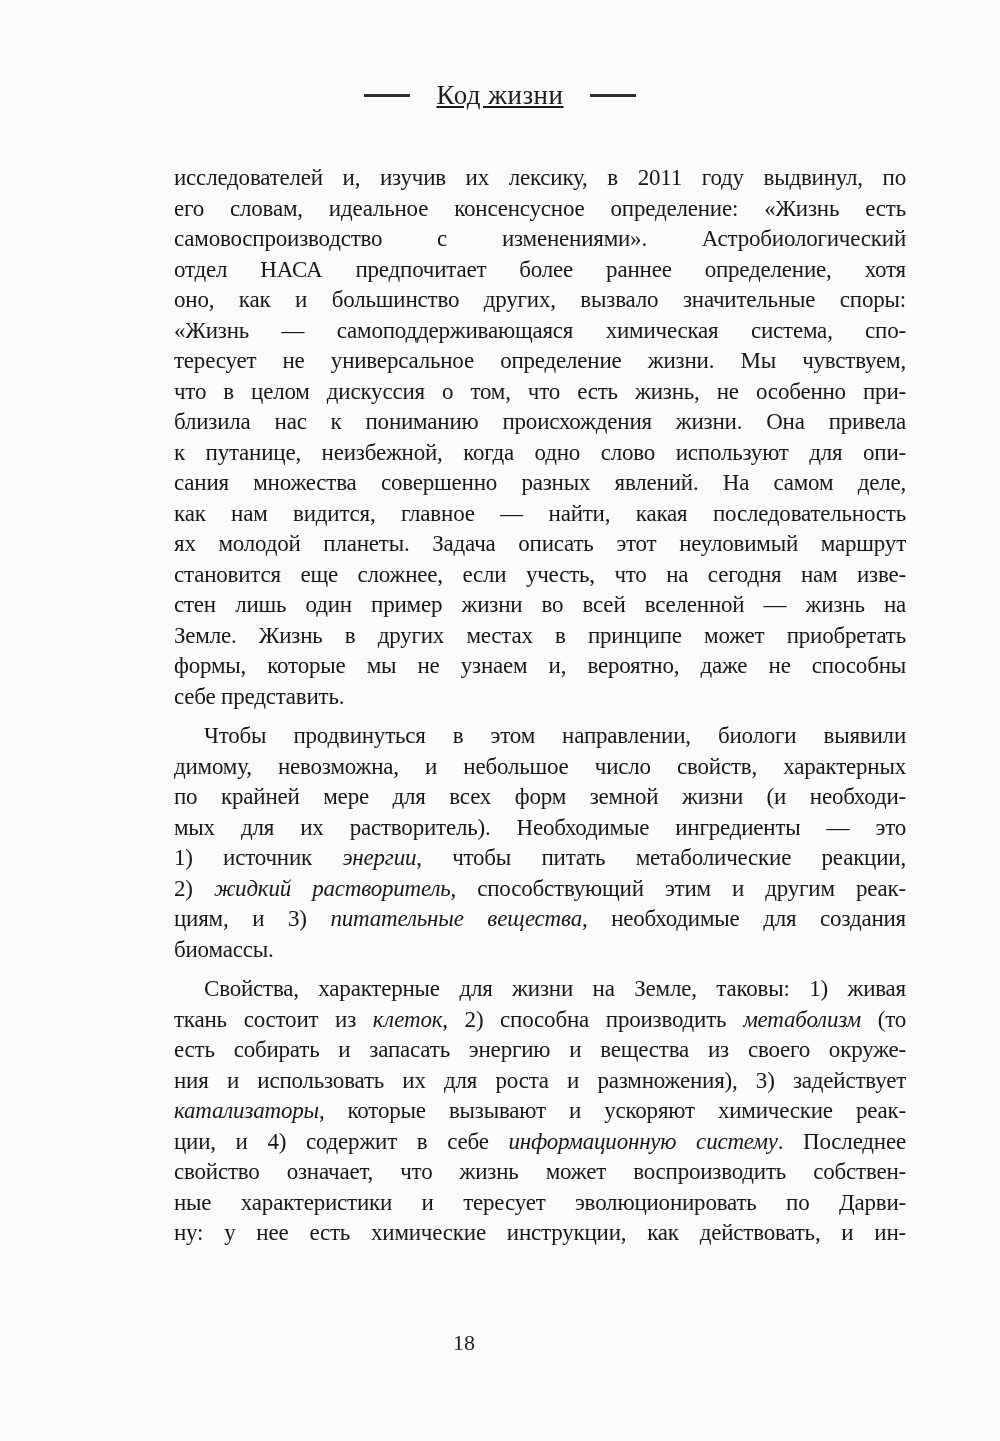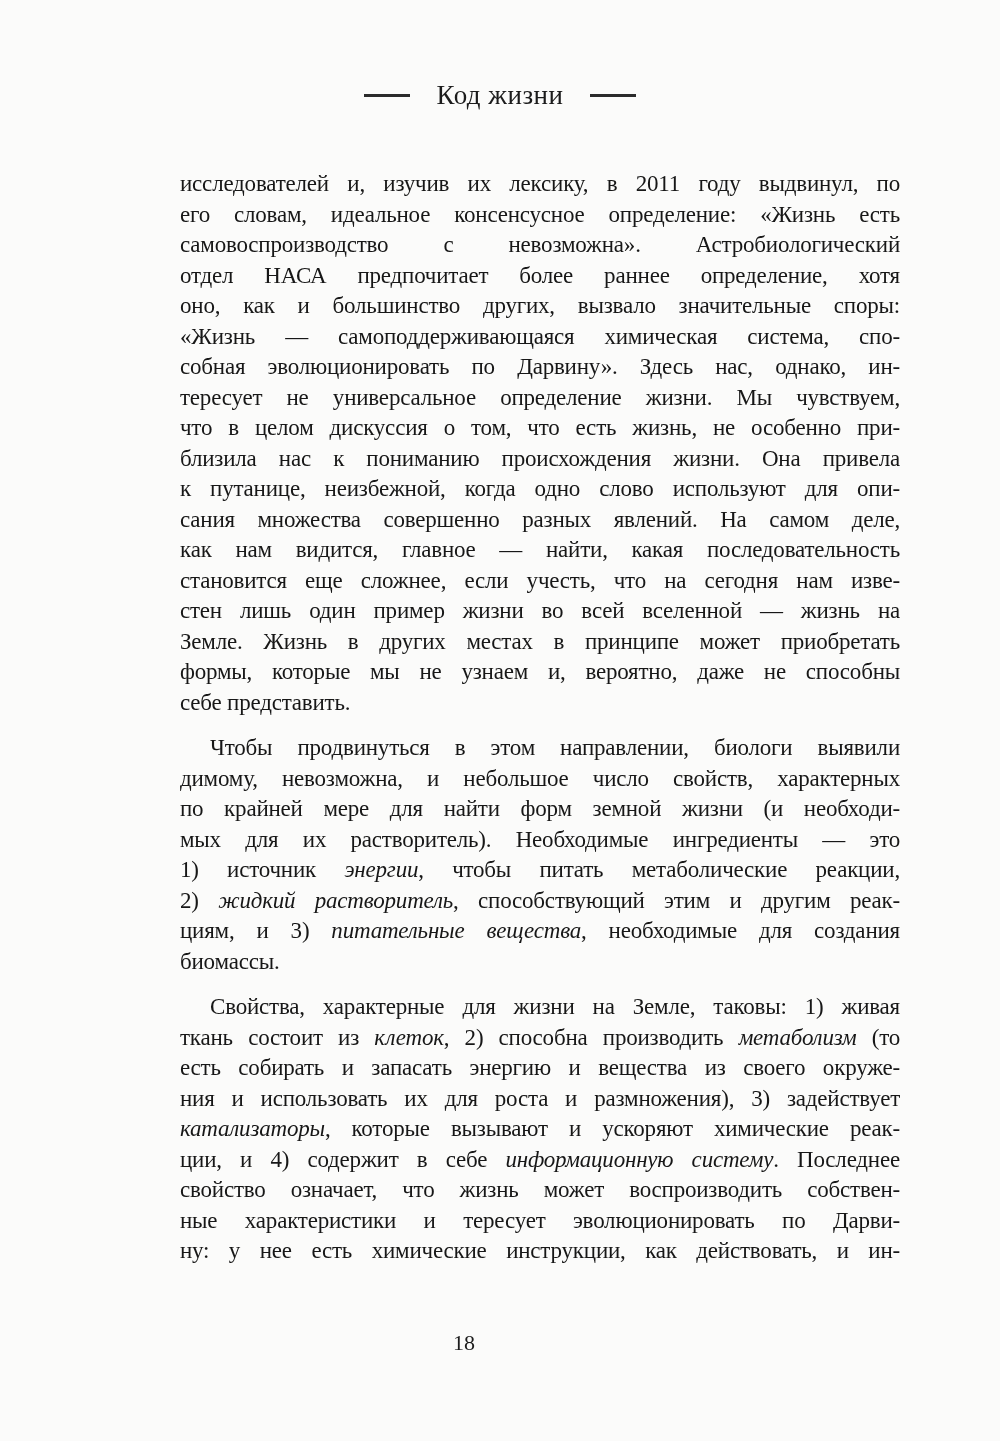--- a/index.html
+++ b/index.html
@@ -17,20 +17,21 @@
   }
   .running-header {
     position: absolute;
     top: 80px;
     left: 0;
     width: 1000px;
     display: flex;
     align-items: center;
     justify-content: center;
     gap: 26px;
+    text-decoration: underline;
   }
   .header-rule {
     display: inline-block;
     width: 46px;
     height: 2.5px;
     background: #2b2b2b;
   }
   .header-title {
     font-size: 27px;
     letter-spacing: 0.5px;
@@ -39,21 +40,21 @@
   }
   .text-block {
     position: absolute;
     left: 165px;
     top: 154px;
     width: 750px;
     font-size: 23px;
     letter-spacing: -0.2px;
   }
   .para {
-    margin: 15px;
+    margin: 9px;
     padding: 0;
     font-family: Liberation Serif, serif;
   }
   .line {
     height: 30.5px;
     line-height: 30.5px;
     text-align: justify;
     text-align-last: justify;
     white-space: normal;
     overflow: visible;
@@ -85,41 +86,41 @@
   <div class="running-header">
     <span class="header-rule"></span>
     <span class="header-title">Код жизни</span>
     <span class="header-rule"></span>
   </div>
 
   <div class="text-block">
       <div class="para">
         <div class="line"><span>исследователей и, изучив их лексику, в 2011 году выдвинул, по</span></div>
         <div class="line"><span>его словам, идеальное консенсусное определение: «Жизнь есть</span></div>
-        <div class="line"><span>самовоспроизводство с невозможна». Астробиологический</span></div>
+        <div class="line"><span>самовоспроизводство с изменениями». Астробиологический</span></div>
         <div class="line"><span>отдел НАСА предпочитает более раннее определение, хотя</span></div>
         <div class="line"><span>оно, как и большинство других, вызвало значительные споры:</span></div>
         <div class="line"><span>«Жизнь — самоподдерживающаяся химическая система, спо-</span></div>
-        <div class="line"><span>собная эволюционировать по Дарвину». Здесь нас, однако, ин-</span></div>
         <div class="line"><span>тересует не универсальное определение жизни. Мы чувствуем,</span></div>
         <div class="line"><span>что в целом дискуссия о том, что есть жизнь, не особенно при-</span></div>
         <div class="line"><span>близила нас к пониманию происхождения жизни. Она привела</span></div>
         <div class="line"><span>к путанице, неизбежной, когда одно слово используют для опи-</span></div>
         <div class="line"><span>сания множества совершенно разных явлений. На самом деле,</span></div>
         <div class="line"><span>как нам видится, главное — найти, какая последовательность</span></div>
+        <div class="line"><span>ях молодой планеты. Задача описать этот неуловимый маршрут</span></div>
         <div class="line"><span>становится еще сложнее, если учесть, что на сегодня нам изве-</span></div>
         <div class="line"><span>стен лишь один пример жизни во всей вселенной — жизнь на</span></div>
         <div class="line"><span>Земле. Жизнь в других местах в принципе может приобретать</span></div>
         <div class="line"><span>формы, которые мы не узнаем и, вероятно, даже не способны</span></div>
         <div class="line endpara"><span>себе представить.</span></div>
       </div>
       <div class="para">
         <div class="line indent"><span>Чтобы продвинуться в этом направлении, биологи выявили</span></div>
         <div class="line"><span>димому, невозможна, и небольшое число свойств, характерных</span></div>
-        <div class="line"><span>по крайней мере для найти форм земной жизни (и необходи-</span></div>
+        <div class="line"><span>по крайней мере для всех форм земной жизни (и необходи-</span></div>
         <div class="line"><span>мых для их растворитель). Необходимые ингредиенты — это</span></div>
         <div class="line"><span>1) источник </span><span class="it">энергии</span><span>, чтобы питать метаболические реакции,</span></div>
         <div class="line"><span>2) </span><span class="it">жидкий растворитель</span><span>, способствующий этим и другим реак-</span></div>
         <div class="line"><span>циям, и 3) </span><span class="it">питательные вещества</span><span>, необходимые для создания</span></div>
         <div class="line endpara"><span>биомассы.</span></div>
       </div>
       <div class="para">
         <div class="line indent"><span>Свойства, характерные для жизни на Земле, таковы: 1) живая</span></div>
         <div class="line"><span>ткань состоит из </span><span class="it">клеток</span><span>, 2) способна производить </span><span class="it">метаболизм</span><span> (то</span></div>
         <div class="line"><span>есть собирать и запасать энергию и вещества из своего окруже-</span></div>

